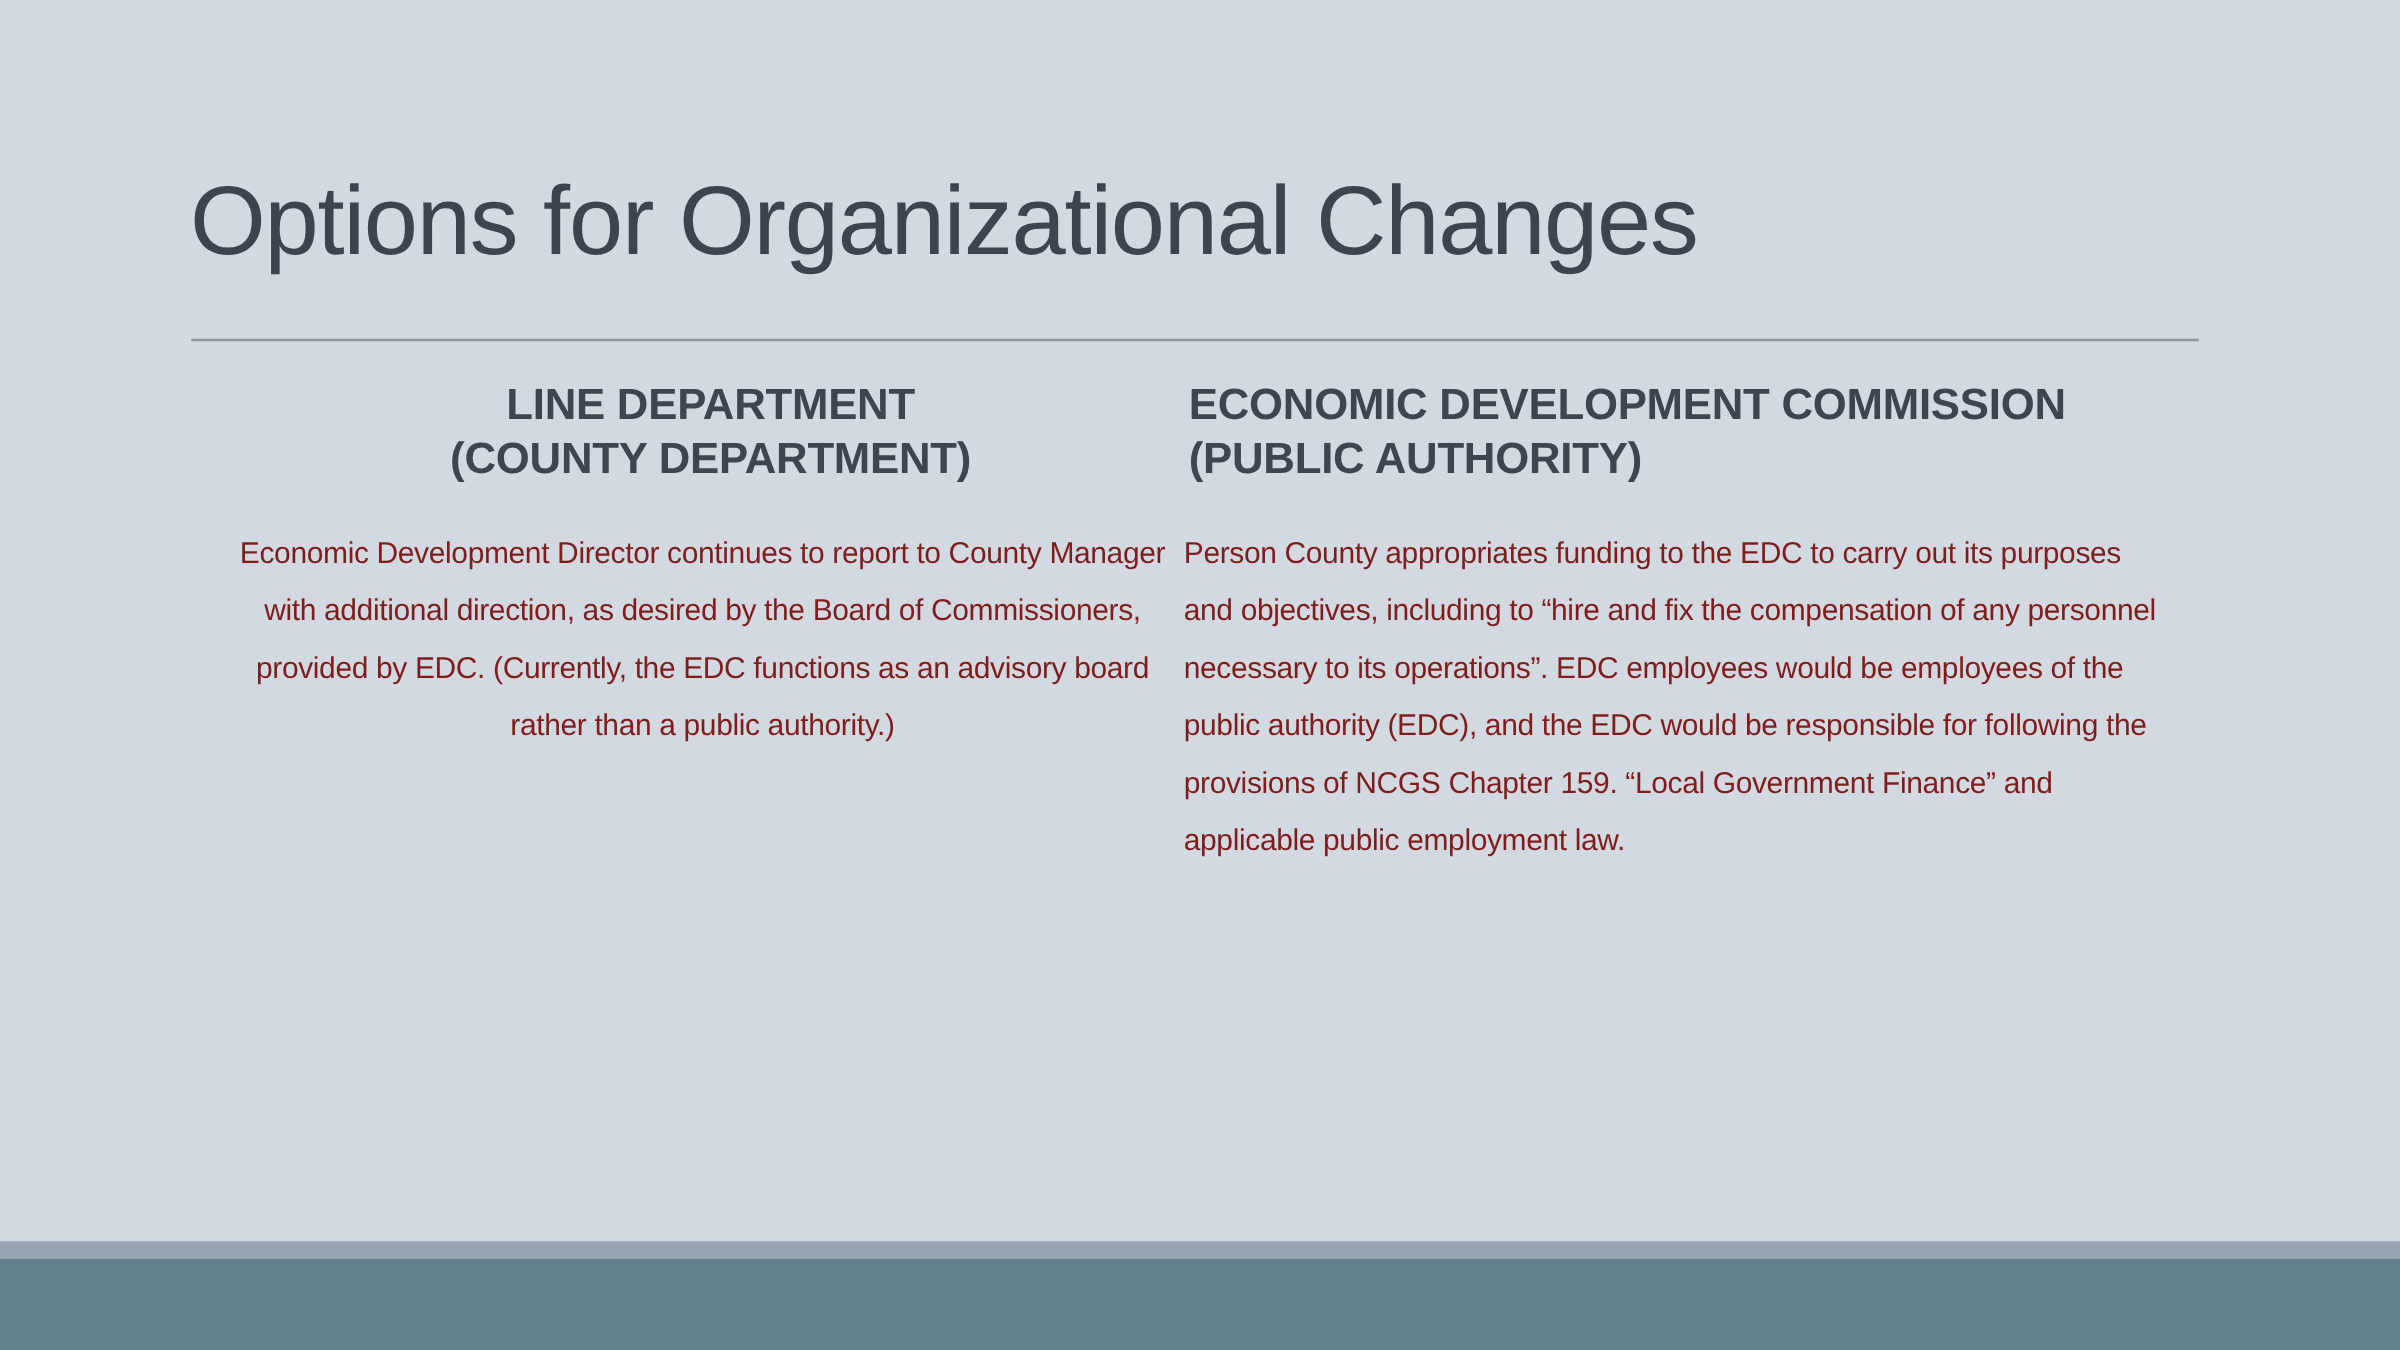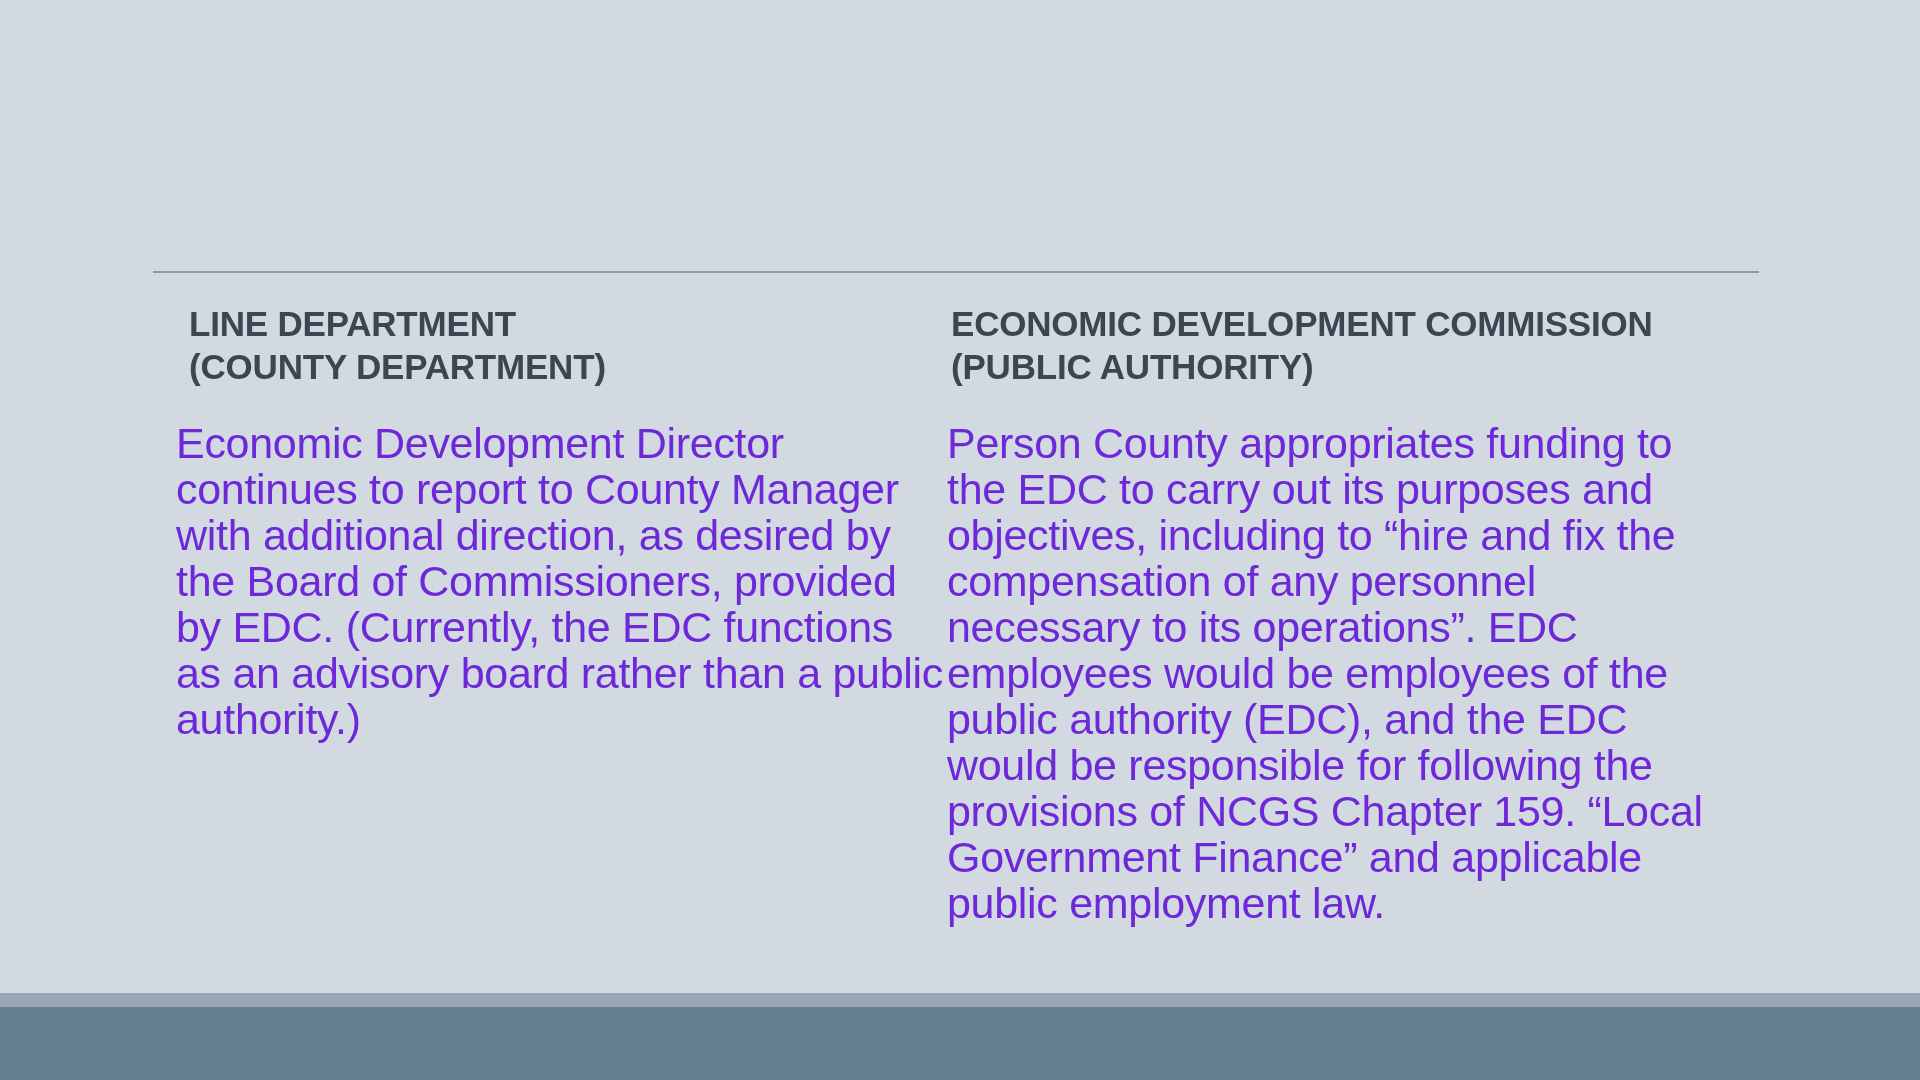--- a/index.html
+++ b/index.html
@@ -38,42 +38,43 @@
     height: 2px;
     background: #9098a2;
   }
   .col {
     position: absolute;
     top: 302px;
   }
   .col-left {
     left: 176px;
     width: 772px;
+    text-align: center;
   }
   .col-right {
     left: 947px;
     width: 782px;
   }
   .col h2 {
     margin: 0;
     font-size: 35px;
     font-weight: 700;
     line-height: 43px;
     letter-spacing: -0.2px;
     color: #3e4450;
     white-space: pre-line;
   }
   .col-left h2 { margin-left: 13px; }
   .col-right h2 { margin-left: 4px; }
   .col p {
     margin: 32px 0 0 0;
-    font-size: 43px;
+    font-size: 24px;
     line-height: 46px;
     letter-spacing: -0.3px;
-    color: #6d28d9;
+    color: #7f1d1d;
   }
   .footer-band {
     position: absolute;
     left: 0;
     width: 1920px;
   }
   .footer-band-light {
     top: 993px;
     height: 14px;
     background: #97a6b2;
@@ -82,20 +83,21 @@
     top: 1007px;
     height: 73px;
     background: #64808f;
   }
 </style>
 </head>
 <body>
 
 <div class="slide">
 
+  <h1 class="title">Options for Organizational Changes</h1>
 
   <div class="divider"></div>
 
   <section class="col col-left">
     <h2>LINE DEPARTMENT
 (COUNTY DEPARTMENT)</h2>
     <p>Economic Development Director continues to report to County Manager with additional direction, as desired by the Board of Commissioners, provided by EDC. (Currently, the EDC functions as an advisory board rather than a public authority.)</p>
   </section>
 
   <section class="col col-right">

